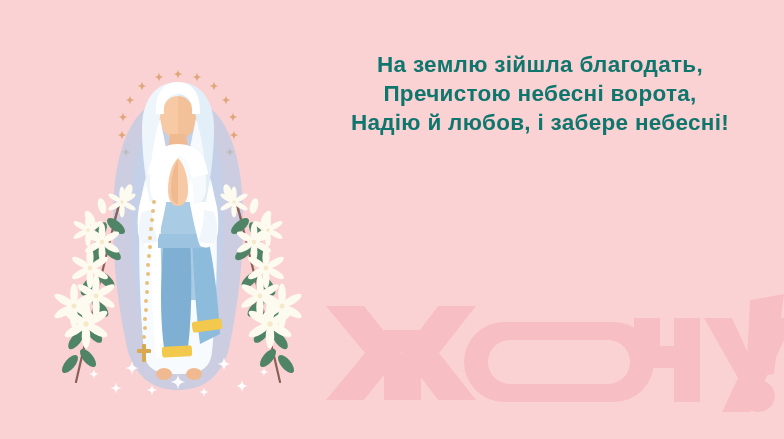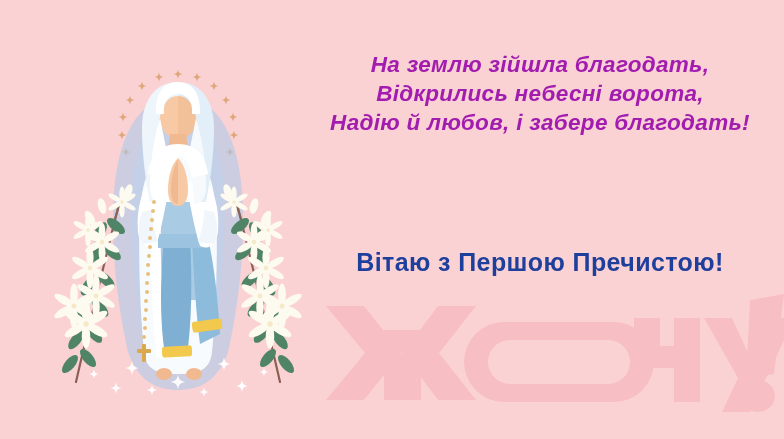--- a/index.html
+++ b/index.html
@@ -33,27 +33,26 @@
   
   #text-block {
     position: absolute;
     left: 296px;
     top: 50px;
     width: 488px;
     z-index: 3;
     text-align: center;
   }
   .verse-line {
-    color: #a21caf;
+    color: #0f766e;
     font-size: 22.5px;
     line-height: 29px;
     font-weight: 700;
     letter-spacing: 0.3px;
     white-space: nowrap;
-    font-style: italic;
   }
   #greeting {
     position: absolute;
     left: 296px;
     top: 246px;
     width: 488px;
     z-index: 3;
     text-align: center;
     color: #1f3f9c;
     font-size: 25px;
@@ -356,19 +355,18 @@
         <use href="#sparkle" transform="translate(162,340) scale(0.6)"></use>
         <use href="#sparkle" transform="translate(52,322) scale(0.6)"></use>
         <use href="#sparkle" transform="translate(222,320) scale(0.55)"></use>
       </g>
 
     </svg>
   </div>
 
   <div id="text-block">
     <div class="verse-line">На землю зійшла благодать,</div>
-    <div class="verse-line">Відкрились небесні ворота,</div>
-    <div class="verse-line">Надію й любов, і забере благодать!</div>
+    <div class="verse-line">Пречистою небесні ворота,</div>
+    <div class="verse-line">Надію й любов, і забере небесні!</div>
   </div>
 
-  <div id="greeting">Вітаю з Першою Пречистою!</div>
 
 </div>
 
 </body></html>

